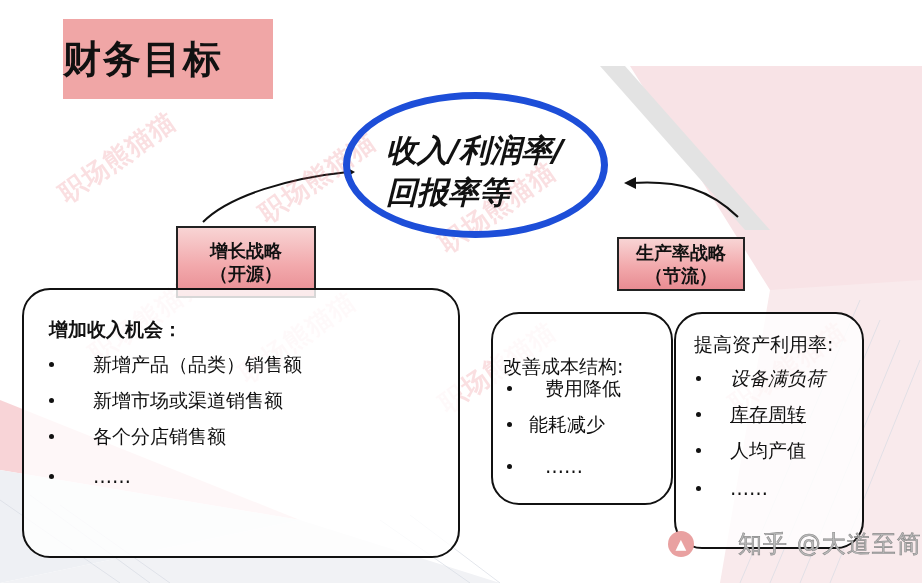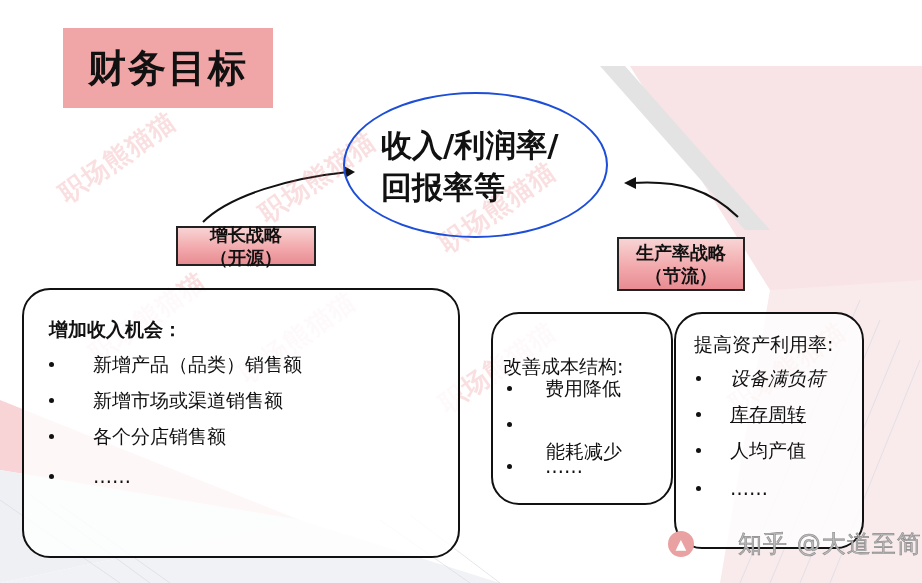--- a/index.html
+++ b/index.html
@@ -1,21 +1,21 @@
 <!DOCTYPE html>
 <html><head>
 <meta charset="utf-8">
 <style>
   html,body{margin:0;padding:0;}
   body{width:922px;height:583px;overflow:hidden;background:#fff;font-family:"DejaVu Sans","Liberation Sans",sans-serif;color:#111;}
   #stage{position:relative;width:922px;height:583px;background:#fff;overflow:hidden;}
   .bg{position:absolute;left:0;top:0;width:922px;height:583px;}
-  .title-box{position:absolute;left:63px;top:19px;width:210px;height:80px;background:#f0a6a6;display:flex;align-items:center;justify-content:center;margin-top:9px;}
+  .title-box{position:absolute;left:63px;top:19px;width:210px;height:80px;background:#f0a6a6;display:flex;align-items:center;justify-content:flex-start;}
   .title-box span{font-size:38px;font-weight:bold;letter-spacing:2px;color:#111;}
-  .ellipse{position:absolute;left:343px;top:92px;width:265px;height:146px;border:2px solid #1d4ed8;border-radius:50%;box-sizing:border-box;}
+  .ellipse{position:absolute;left:343px;top:92px;width:265px;height:146px;border:7px solid #1d4ed8;border-radius:50%;box-sizing:border-box;font-style:italic;}
   .ellipse .t{position:absolute;left:36px;top:30px;font-size:31px;font-weight:bold;line-height:42px;color:#111;}
   .strategy{position:absolute;border:2px solid #222;box-sizing:border-box;background:linear-gradient(180deg,#f8d4d4 0%,#f2a9ac 55%,#e88c92 100%);display:flex;flex-direction:column;align-items:center;justify-content:center;font-weight:bold;font-size:18px;line-height:23px;color:#111;}
   .card{position:absolute;border:2px solid #111;border-radius:28px;box-sizing:border-box;background:rgba(255,255,255,0.82);}
   .card .head{position:absolute;font-size:19px;font-weight:bold;color:#111;}
   .card .head.light{font-weight:normal;}
   .card ul{list-style:none;margin:0;padding:0;position:absolute;}
   .card li{position:relative;font-size:19px;height:36px;line-height:36px;color:#111;}
   .card li .dot{position:absolute;left:0;top:16px;width:5px;height:5px;border-radius:50%;background:#111;}
   .card li .txt{position:absolute;left:44px;white-space:nowrap;}
   .wm{position:absolute;font-size:26px;font-weight:bold;color:rgba(230,110,120,0.22);transform:rotate(-35deg);white-space:nowrap;letter-spacing:1px;}
@@ -65,21 +65,21 @@
     <span>财务目标</span>
   </div>
 
   <div class="ellipse">
     <div class="t">
       <div>收入/利润率/</div>
       <div>回报率等</div>
     </div>
   </div>
 
-  <div class="strategy" style="left:176px;top:226px;width:140px;height:40px;">
+  <div class="strategy" style="left:176px;top:226px;width:140px;height:72px;">
     <div>增长战略</div>
     <div>（开源）</div>
   </div>
   <div class="strategy" style="left:617px;top:237px;width:128px;height:54px;">
     <div>生产率战略</div>
     <div>（节流）</div>
   </div>
 
   <div class="card" style="left:22px;top:288px;width:438px;height:270px;text-align:center;">
     <div class="head" style="left:25px;top:27px;">增加收入机会：</div>
@@ -105,21 +105,21 @@
 
   <div class="card" style="left:491px;top:312px;width:182px;height:193px;">
     <div class="head light" style="left:10px;top:40px;">改善成本结构:</div>
     <ul style="left:14px;top:56px;width:165px;text-align:center;">
       <li>
           <span class="dot"></span>
           <span class="txt" style="left:38px;">费用降低</span>
         </li>
       <li>
           <span class="dot"></span>
-          <span class="txt" style="left:39px;margin-top:27px;">能耗减少</span>
+          <span class="txt" style="left:22px;">能耗减少</span>
         </li>
       <li style="margin-top:6px;">
           <span class="dot"></span>
           <span class="txt" style="left:38px;">……</span>
         </li>
     </ul>
   </div>
 
   <div class="card" style="left:674px;top:312px;width:190px;height:237px;">
     <div class="head light" style="left:18px;top:18px;">提高资产利用率:</div>

